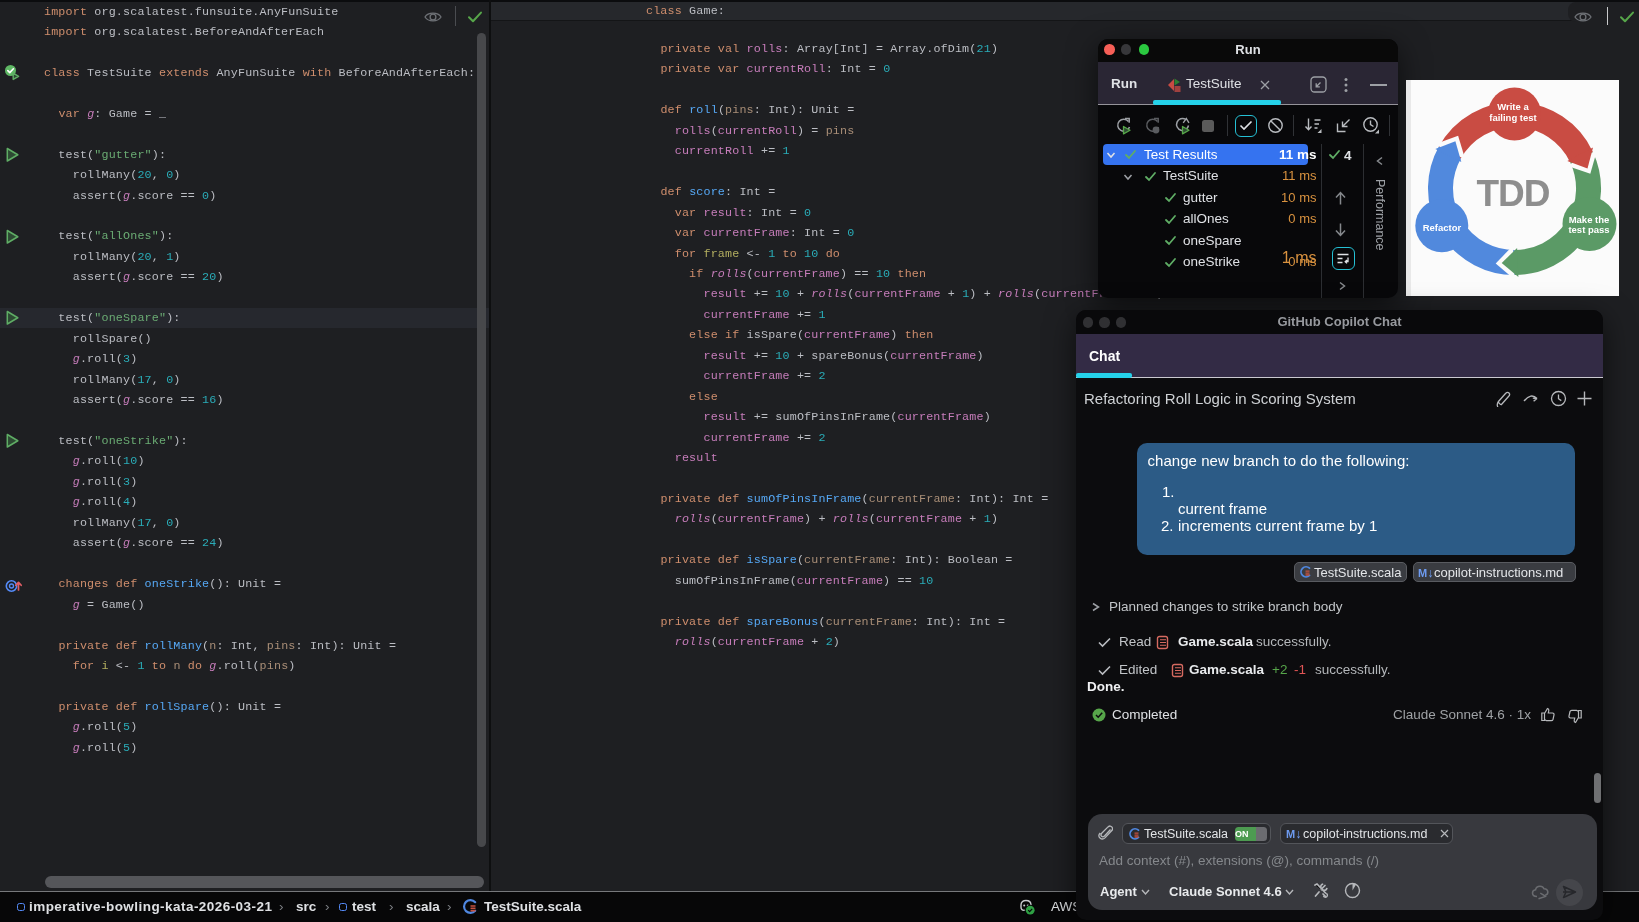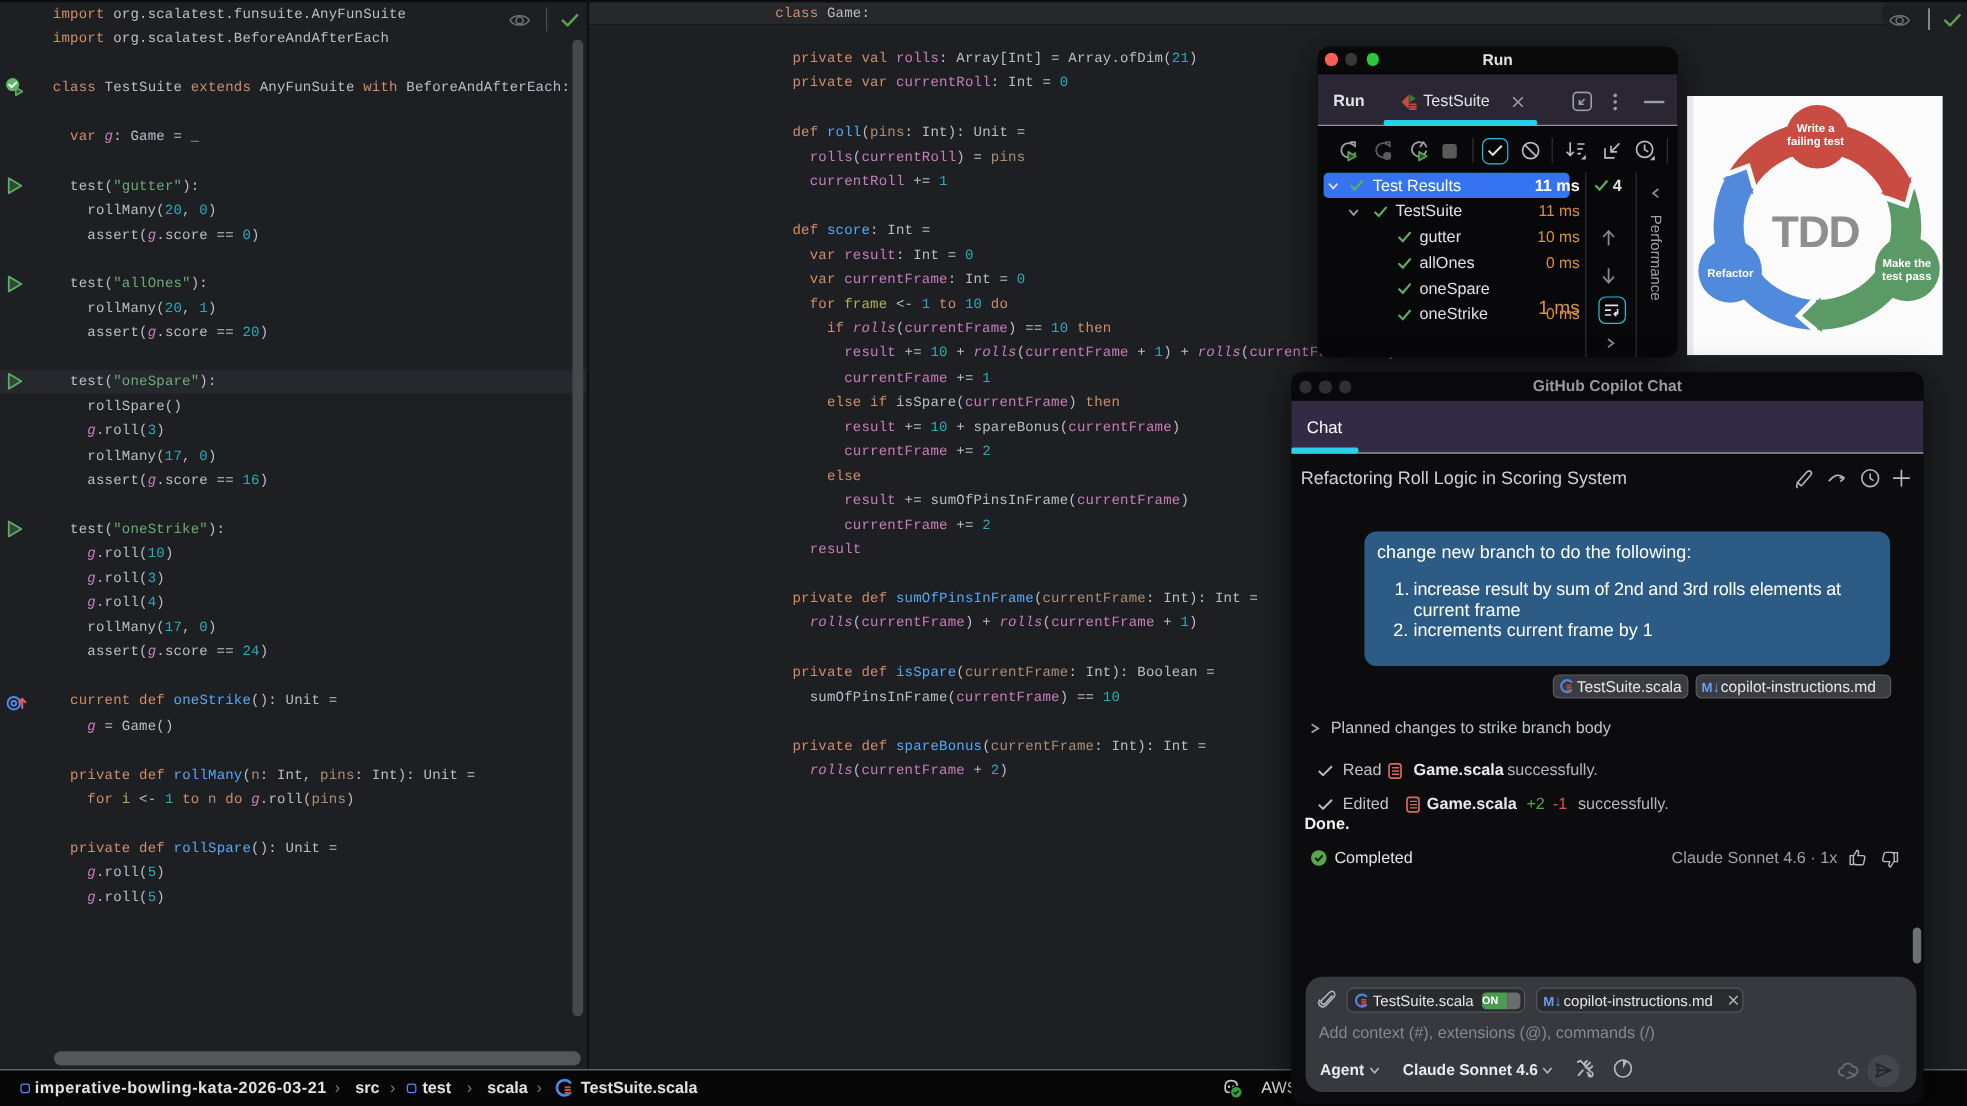--- a/index.html
+++ b/index.html
@@ -35,21 +35,21 @@
     rollMany(<span class="n">17</span>, <span class="n">0</span>)
     assert(<span class="fi">g</span>.score == <span class="n">16</span>)
 
   test(<span class="s">"oneStrike"</span>):
     <span class="fi">g</span>.roll(<span class="n">10</span>)
     <span class="fi">g</span>.roll(<span class="n">3</span>)
     <span class="fi">g</span>.roll(<span class="n">4</span>)
     rollMany(<span class="n">17</span>, <span class="n">0</span>)
     assert(<span class="fi">g</span>.score == <span class="n">24</span>)
 
-  <span class="k">current</span> <span class="k">def</span> <span class="m">oneStrike</span>(): Unit =
+  <span class="k">changes</span> <span class="k">def</span> <span class="m">oneStrike</span>(): Unit =
     <span class="fi">g</span> = Game()
 
   <span class="k">private</span> <span class="k">def</span> <span class="m">rollMany</span>(<span class="p">n</span>: Int, <span class="p">pins</span>: Int): Unit =
     <span class="k">for</span> <span class="lv">i</span> &lt;- <span class="n">1</span> <span class="k">to</span> <span class="p">n</span> <span class="k">do</span> <span class="fi">g</span>.roll(<span class="p">pins</span>)
 
   <span class="k">private</span> <span class="k">def</span> <span class="m">rollSpare</span>(): Unit =
     <span class="fi">g</span>.roll(<span class="n">5</span>)
     <span class="fi">g</span>.roll(<span class="n">5</span>)</pre>
 
 <svg class="abs" style="left:5px;top:63px" width="16" height="17">
@@ -318,41 +318,40 @@
 <text x="107" y="126" text-anchor="middle" fill="#8e8e8e" style="font-family:'Liberation Sans',sans-serif;font-weight:700;font-size:37px;letter-spacing:-1px">TDD</text>
 </svg>
 
 <div class="abs" id="chatwin" style="left:1076px;top:310px;width:527px;height:610px;background:#0c0c0e;border-radius:10px;overflow:hidden;box-shadow:0 8px 30px rgba(0,0,0,.6);color:#c7cacd">
 <div class="abs" style="left:0;top:0;width:527px;height:24px;background:#09090b"></div>
 <div class="abs" style="left:6.5px;top:7px;width:10.5px;height:10.5px;border-radius:50%;background:#303033"></div>
 <div class="abs" style="left:23px;top:7px;width:10.5px;height:10.5px;border-radius:50%;background:#303033"></div>
 <div class="abs" style="left:39.5px;top:7px;width:10.5px;height:10.5px;border-radius:50%;background:#303033"></div>
 <div class="abs" style="left:0;top:4px;width:527px;text-align:center;color:#97999e;font-weight:700;font-size:13px">GitHub Copilot Chat</div>
 <div class="abs" style="left:0;top:24px;width:527px;height:44px;background:#332b45;border-bottom:1.5px solid rgba(255,255,255,.75)"></div>
-<span class="abs" style="left:13px;top:38px;color:#fff;font-weight:400;font-size:14px">Chat</span>
+<span class="abs" style="left:13px;top:38px;color:#fff;font-weight:700;font-size:14px">Chat</span>
 <div class="abs" style="left:0;top:63px;width:56px;height:5px;background:#25d2ea;border-radius:2px"></div>
 <span class="abs" style="left:8px;top:80px;color:#ced1d4;font-size:15px">Refactoring Roll Logic in Scoring System</span>
 <svg class="abs" style="left:419px;top:80px" width="17" height="17">
 <path d="M3 12 L10.5 3.5 Q12.5 1.5 14 3 Q15.5 4.5 13.5 6.5 L6 15 M3 12 L5.9 14.9 M3 12 q-1.5 3.5 0 5" fill="none" stroke="#b6b8bb" stroke-width="1.3"></path>
 </svg>
 <svg class="abs" style="left:446px;top:82px" width="19" height="14">
 <path d="M2 9 Q9 0.5 15 6.5 M15 6.5 l-4.2 -0.4 M15 6.5 l-3.4 2.8" fill="none" stroke="#b6b8bb" stroke-width="1.4"></path>
 </svg>
 <svg class="abs" style="left:473.5px;top:80px" width="17" height="17">
 <circle cx="8.5" cy="8.5" r="7" fill="none" stroke="#b6b8bb" stroke-width="1.3"></circle>
 <path d="M8.5 4.5 V8.7 L11.3 10.6" fill="none" stroke="#b6b8bb" stroke-width="1.3"></path>
 </svg>
 <svg class="abs" style="left:500px;top:80px" width="17" height="17">
       <path d="M8.5 1.5 V15.5 M1.5 8.5 H15.5" stroke="#b6b8bb" stroke-width="1.4"></path>
     </svg>
 
 <div class="abs" style="left:61px;top:132.5px;width:438px;height:112.5px;background:#2c5b86;border-radius:10px"></div>
 <span class="abs" style="left:71.5px;top:142px;color:#fff;font-size:15px;letter-spacing:.05px">change new branch to do the following:</span>
 <span class="abs" style="left:86px;top:172.5px;color:#fff;font-size:15px">1.</span>
-<span class="abs" style="left:102px;top:172.5px;color:#fff;font-size:15px;letter-spacing:-.15px">increase result by sum of 2nd and 3rd rolls elements at</span>
 <span class="abs" style="left:102px;top:189.5px;color:#fff;font-size:15px">current frame</span>
 <span class="abs" style="left:85px;top:207px;color:#fff;font-size:15px">2.</span>
 <span class="abs" style="left:102px;top:207px;color:#fff;font-size:15px">increments current frame by 1</span>
 
 <div class="abs" style="left:217.5px;top:252px;width:113px;height:19.5px;background:#3a3c41;border:1px solid #595b60;border-radius:5px"></div>
 <svg class="abs" style="left:222px;top:255px" width="14" height="14">
 <path d="M11.5 3.2 A5 5 0 1 0 11.5 10.4" fill="none" stroke="#4f87e0" stroke-width="1.8" stroke-linecap="round"></path>
 <path d="M7.5 6.2 h4 M7.5 8.1 h4 M7.5 10 h4" stroke="#c4513f" stroke-width="1.3"></path>
 </svg>
 <span class="abs" style="left:238px;top:254.5px;color:#e4e6e9;font-size:13px">TestSuite.scala</span>

